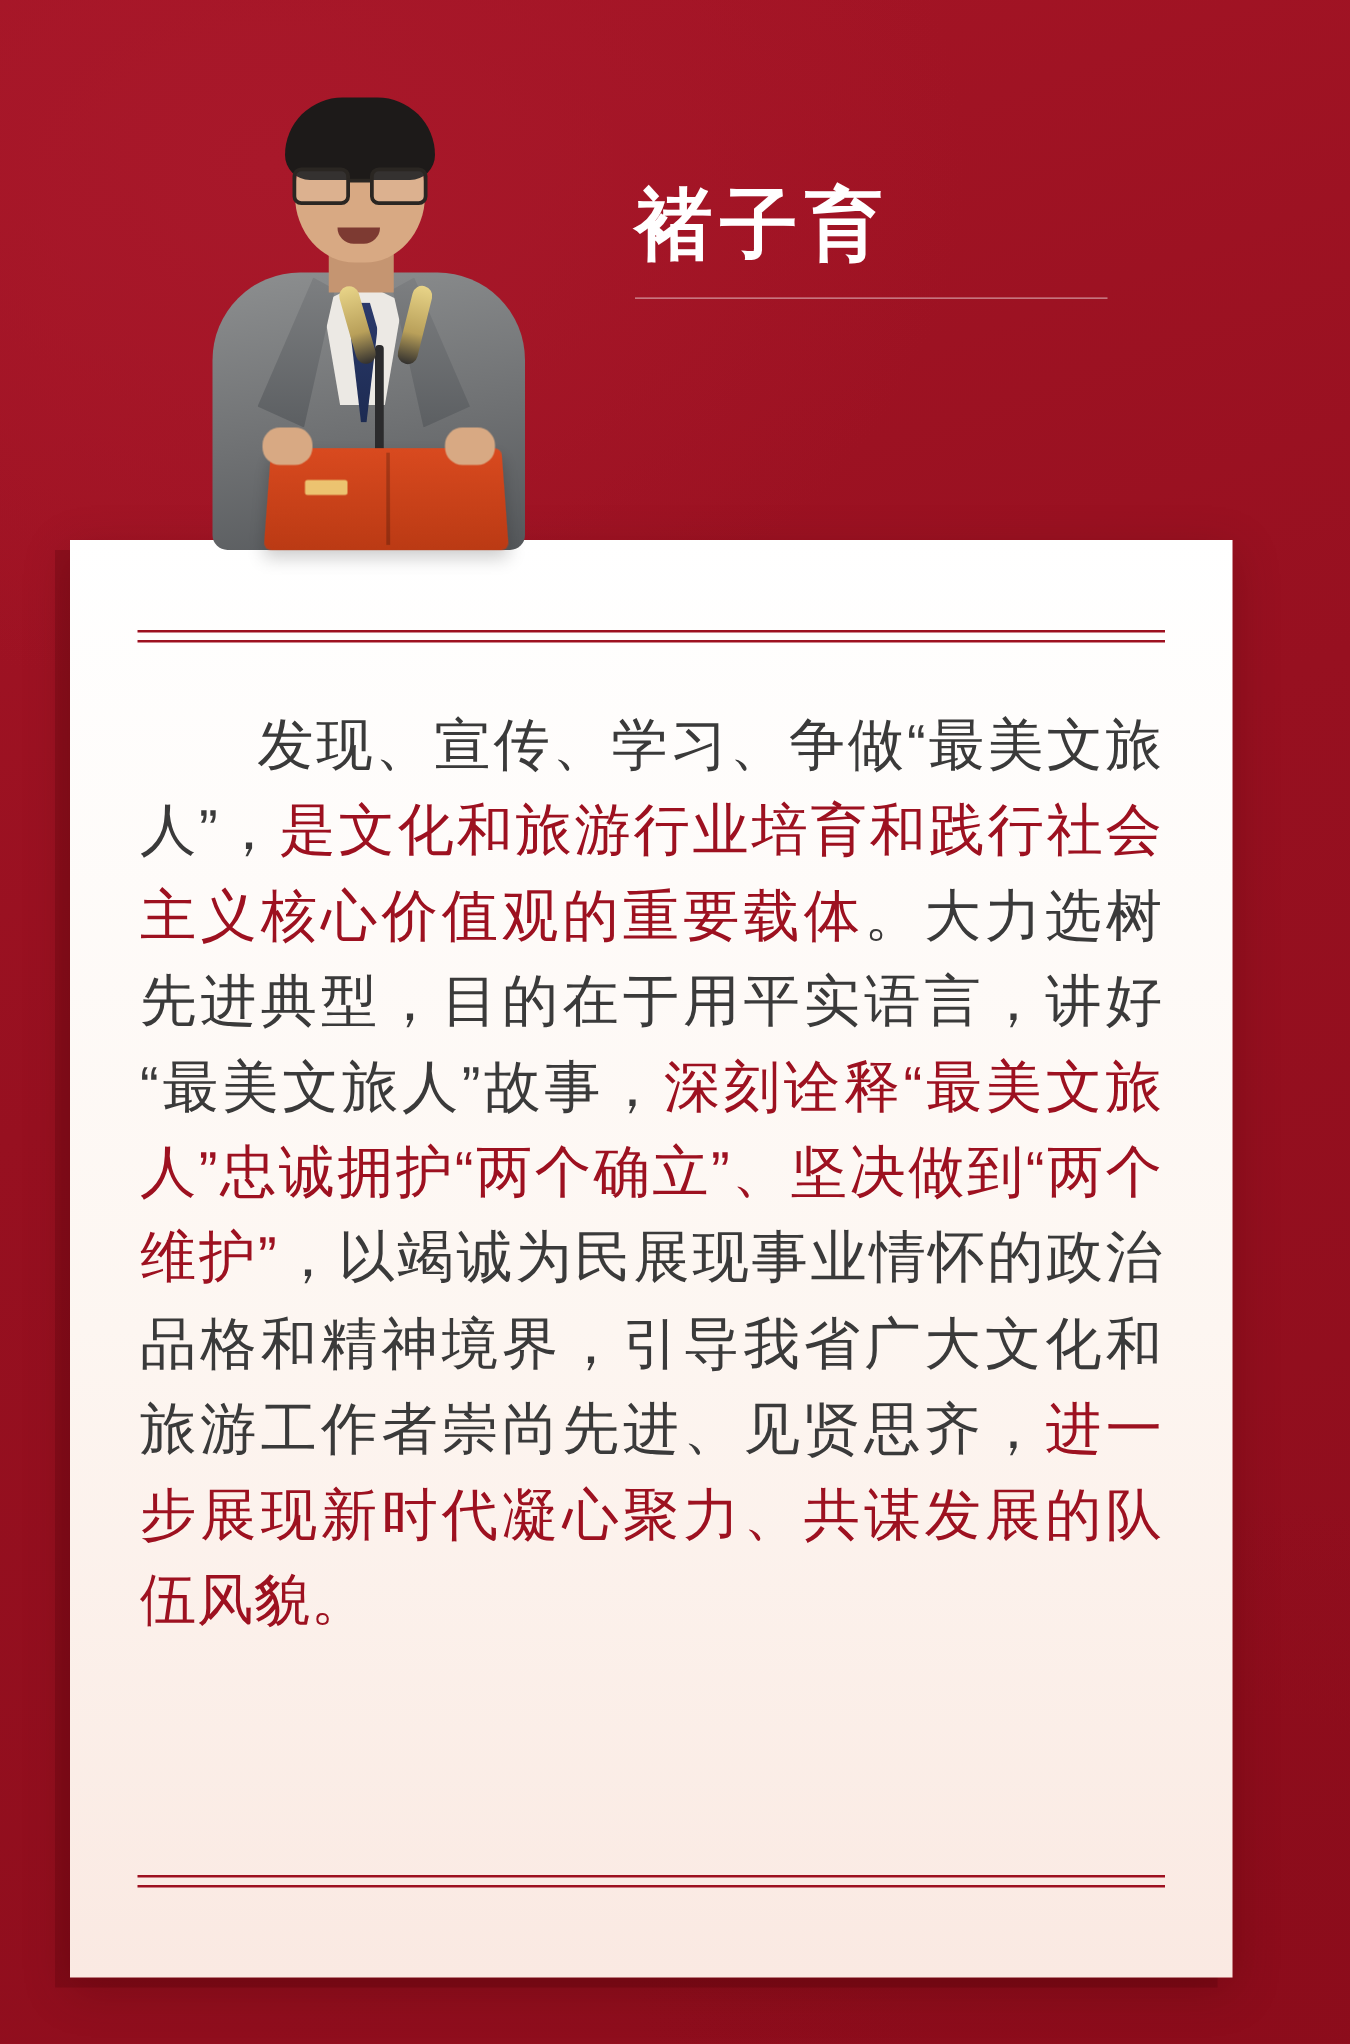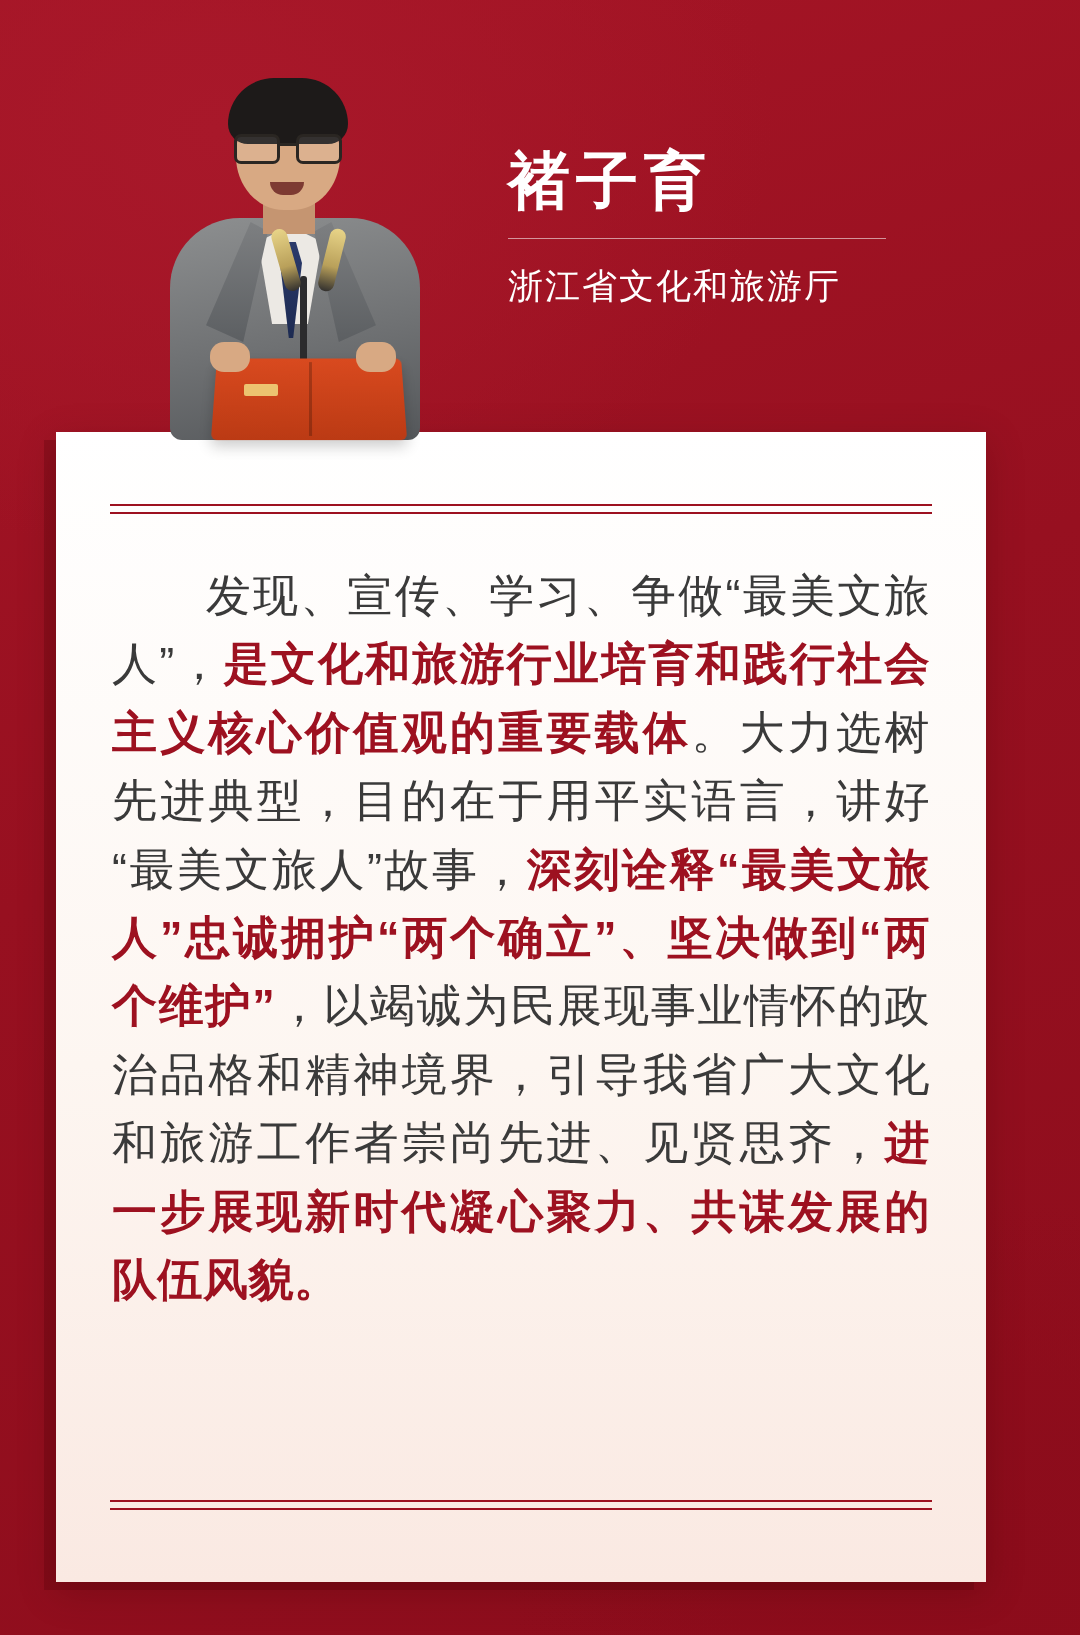--- a/index.html
+++ b/index.html
@@ -291,21 +291,21 @@
     line-height: 1.52;
     letter-spacing: 0.5px;
     color: #3a3a3a;
     text-align: justify;
     text-justify: inter-ideograph;
     font-weight: 400;
   }
   .quote .indent { display: inline-block; width: 92px; }
   .quote b {
     color: #9d1120;
-    font-weight: 700;
+    font-weight: 400;
     margin-top: 48px;
   }
 </style>
 </head>
 <body>
 
 <div class="bg"></div>
 
 <div class="header">
 
@@ -331,21 +331,20 @@
     <div class="p-mic b"></div>
     <div class="p-podium"></div>
     <div class="p-badge"></div>
     <div class="p-hand-l"></div>
     <div class="p-hand-r"></div>
   </div>
 
   <div class="name-block">
     <div class="name">褚子育</div>
     <div class="rule"></div>
-    <div class="title-line">浙江省文化和旅游厅</div>
   </div>
 
 </div>
 
 <div class="card-shadow"></div>
 
 <div class="card">
   <div class="divider top"></div>
   <div class="quote">
     <span class="indent"></span><span id="quote-body"><span>发现、宣传、学习、争做“最美文旅人”，</span><b>是文化和旅游行业培育和践行社会主义核心价值观的重要载体</b><span>。大力选树先进典型，目的在于用平实语言，讲好“最美文旅人”故事，</span><b>深刻诠释“最美文旅人”忠诚拥护“两个确立”、坚决做到“两个维护”</b><span>，以竭诚为民展现事业情怀的政治品格和精神境界，引导我省广大文化和旅游工作者崇尚先进、见贤思齐，</span><b>进一步展现新时代凝心聚力、共谋发展的队伍风貌。</b></span>

